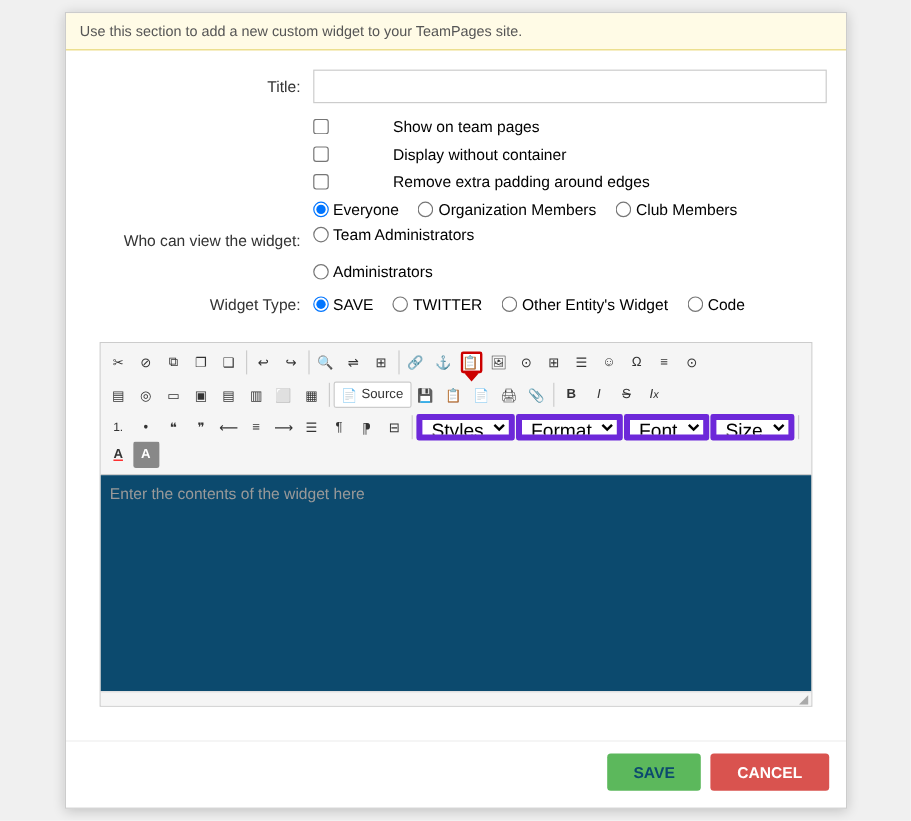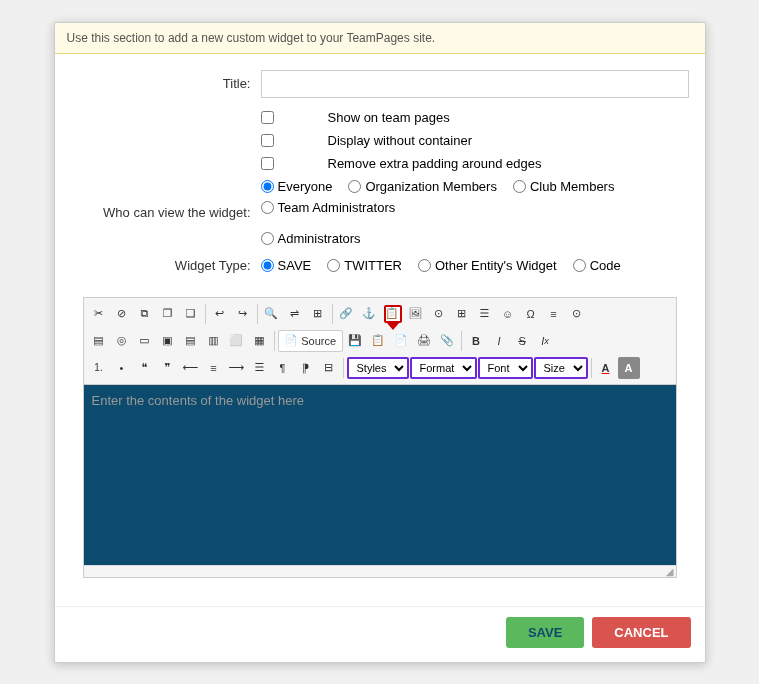--- a/index.html
+++ b/index.html
@@ -127,22 +127,22 @@
       border: 1px solid #ccc;
       background: #fff;
       cursor: pointer;
       font-size: 11px;
       color: #333;
       border-radius: 2px;
       gap: 3px;
     }
     .toolbar-dropdown {
       height: 22px;
-      font-size: 11px;
-      border: 2px solid #6d28d9;
+      font-size: 16px;
+      border: 5px solid #6d28d9;
       background: #fff;
       cursor: pointer;
       padding: 0 4px;
       border-radius: 2px;
     }
     .editor-content {
       min-height: 180px;
       padding: 8px;
       font-size: 13px;
       color: #999;

